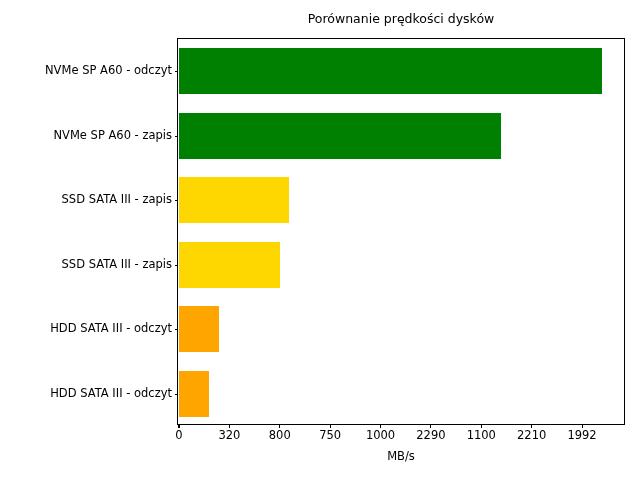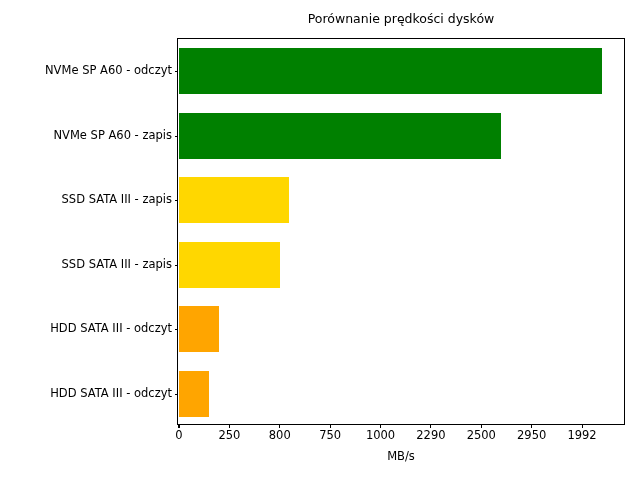--- a/index.html
+++ b/index.html
@@ -159,45 +159,45 @@
           <div class="ytick-label">HDD SATA III - odczyt</div>
         </div>
       </div>
     <div id="xticks-layer">
         <div class="xtick" style="left: 1px;">
           <div class="xtick-mark"></div>
           <div class="xtick-label">0</div>
         </div>
         <div class="xtick" style="left: 51.3841px;">
           <div class="xtick-mark"></div>
-          <div class="xtick-label">250</div>
+          <div class="xtick-label">320</div>
         </div>
         <div class="xtick" style="left: 101.768px;">
           <div class="xtick-mark"></div>
           <div class="xtick-label">800</div>
         </div>
         <div class="xtick" style="left: 152.152px;">
           <div class="xtick-mark"></div>
           <div class="xtick-label">750</div>
         </div>
         <div class="xtick" style="left: 202.536px;">
           <div class="xtick-mark"></div>
           <div class="xtick-label">1000</div>
         </div>
         <div class="xtick" style="left: 252.92px;">
           <div class="xtick-mark"></div>
           <div class="xtick-label">2290</div>
         </div>
         <div class="xtick" style="left: 303.305px;">
           <div class="xtick-mark"></div>
-          <div class="xtick-label">2500</div>
+          <div class="xtick-label">1100</div>
         </div>
         <div class="xtick" style="left: 353.689px;">
           <div class="xtick-mark"></div>
-          <div class="xtick-label">2950</div>
+          <div class="xtick-label">2210</div>
         </div>
         <div class="xtick" style="left: 404.073px;">
           <div class="xtick-mark"></div>
           <div class="xtick-label">1992</div>
         </div>
       </div>
   </div>
 
   <div id="xaxis-label">MB/s</div>
 

